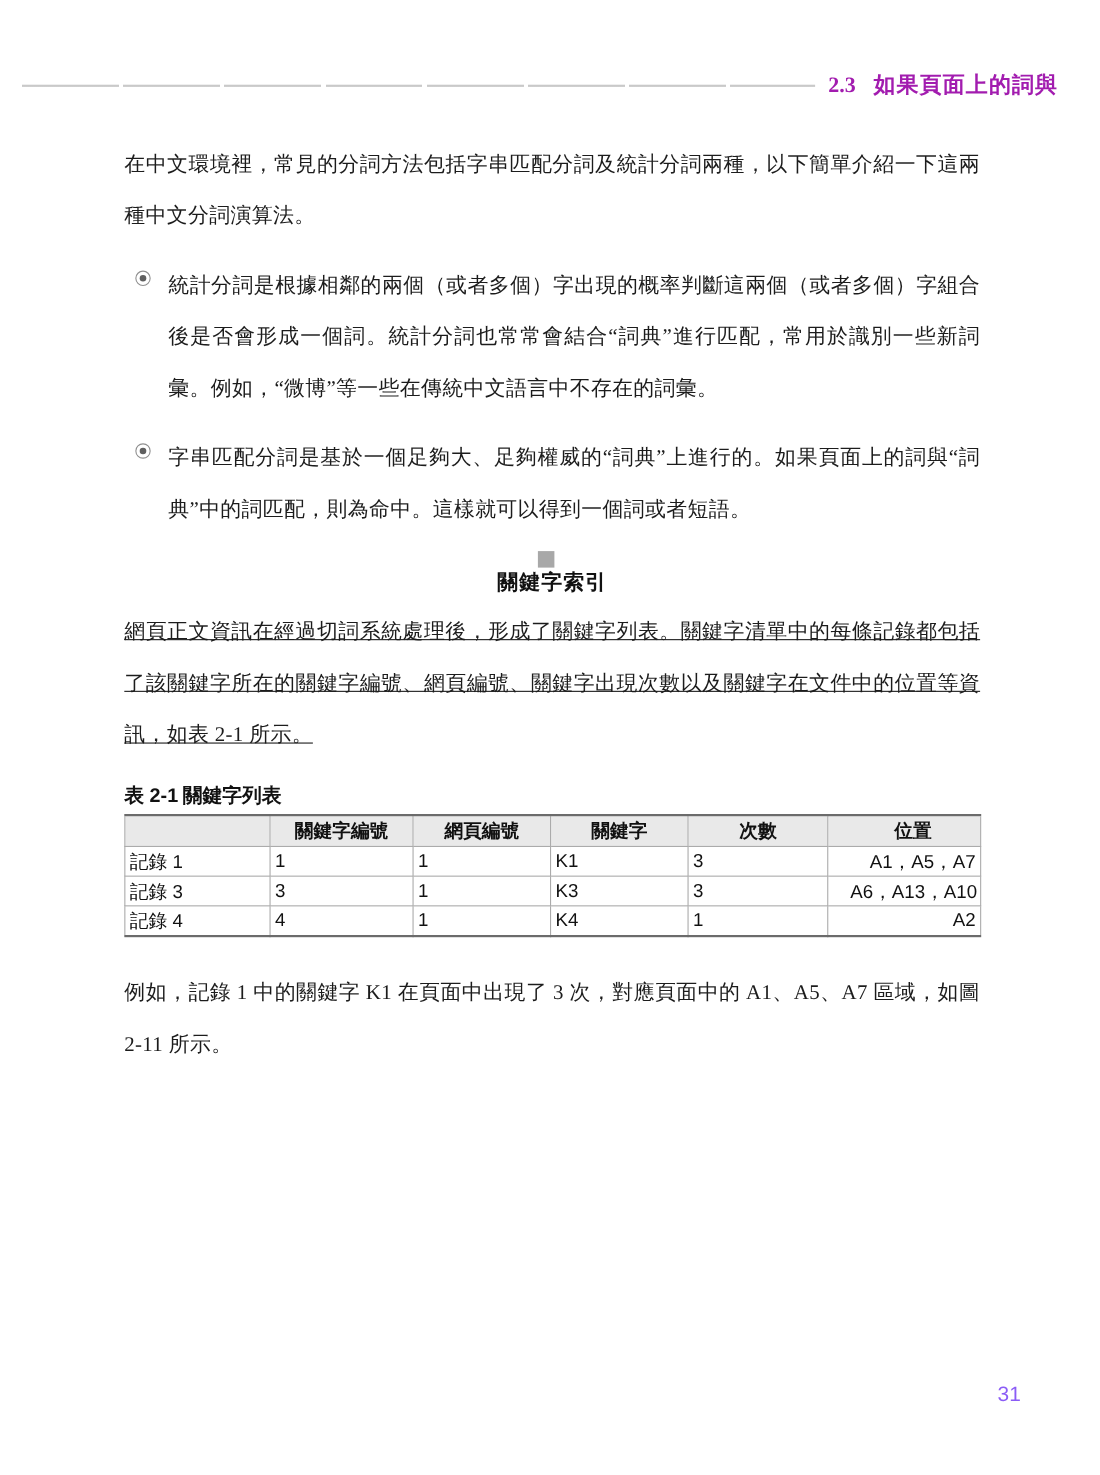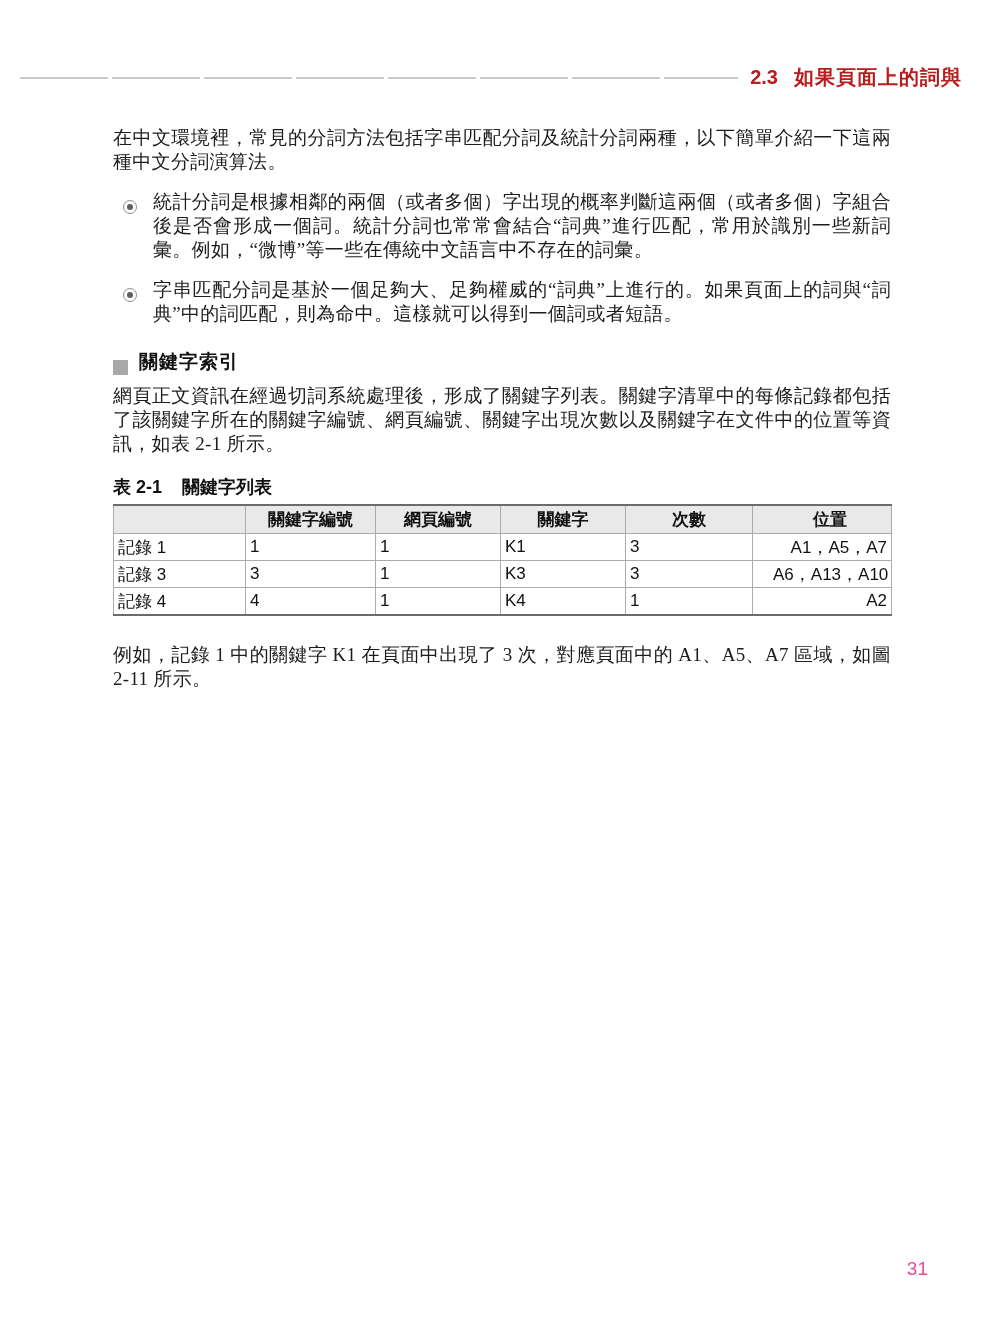--- a/index.html
+++ b/index.html
@@ -15,70 +15,71 @@
   .page-header{
     position:absolute;top:64px;left:20px;right:38px;
     display:flex;align-items:center;
   }
   .header-rule{
     flex:1;height:2px;
     background:repeating-linear-gradient(90deg,#c9c9c9 0 88px,#ffffff 88px 92px);
     margin-right:12px;
   }
   .header-title{
-    font-family:Liberation Sans, sans-serif;
-    font-weight:bold;font-size:20px;color:#b91c1c;
+    font-family:Liberation Serif, serif;
+    font-weight:bold;font-size:20px;color:#a21caf;
     white-space:nowrap;letter-spacing:1px;
     display:flex;align-items:baseline;
   }
   .header-title .sec-no{margin-right:16px;letter-spacing:0;}
   
   .content{
     position:absolute;left:113px;top:126px;width:778px;
   }
   .para{
-    font-size:19px;line-height:24px;
+    font-size:19px;line-height:47px;
     text-align:justify;letter-spacing:0.3px;
     margin:0;
   }
   .bullet-item{
     display:flex;align-items:flex-start;
     margin-top:16px;
   }
   .bullet-marker{
     flex:none;width:12px;height:12px;
     border:1px solid #8f8f8f;border-radius:50%;
     position:relative;margin:10px 16px 0 10px;
   }
   .bullet-marker::after{
     content:"";position:absolute;left:3px;top:3px;right:3px;bottom:3px;
     background:#5f5f5f;border-radius:50%;
   }
   .bullet-text{flex:1;}
   .subheading{
-    display:flex;align-items:flex-end;
-    margin-top:23px;
+    display:flex;align-items:center;
+    margin-top:13px;
+    flex-direction:column;
   }
   .subheading-square{
     flex:none;width:15px;height:15px;background:#a8a8a8;
     margin-right:11px;margin-top:1px;
   }
   .subheading-text{
     font-family:"Liberation Sans","DejaVu Sans",sans-serif;
     font-weight:bold;font-size:19px;color:#111;letter-spacing:1px;
   }
-  .after-heading{margin-top:9px;}
+  .after-heading{margin-top:9px;text-decoration:underline;}
   
   .table-caption{
     margin-top:19px;
     font-family:"Liberation Sans","DejaVu Sans",sans-serif;
     font-weight:bold;font-size:18px;color:#111;
     display:flex;align-items:baseline;
   }
-  .table-caption .cap-no{margin-right:20px;}
+  .table-caption .cap-no{margin-right:4px;}
   table.kw{
     margin-top:5px;width:778px;
     border-collapse:collapse;table-layout:fixed;
     font-family:"Liberation Sans","DejaVu Sans",sans-serif;
     font-size:17px;color:#111;
     border-top:2px solid #6b6b6b;
     border-bottom:2px solid #6b6b6b;
   }
   table.kw th,table.kw td{
     border:1px solid #ababab;
@@ -90,21 +91,21 @@
     background:#e9e9e9;font-weight:bold;height:27px;
   }
   table.kw td.loc,table.kw th.loc-h{padding-left:20px;}
   table.kw td.loc{text-align:right;}
   .gap-lg{margin-top:27px;}
   .gap-md{margin-top:14px;}
   
   .page-number{
     position:absolute;top:1258px;right:72px;
     font-family:"Liberation Sans","DejaVu Sans",sans-serif;
-    font-size:19px;color:#ec4899;
+    font-size:19px;color:#8b5cf6;
   }
 </style>
 </head>
 <body>
 
 <header class="page-header">
   <div class="header-rule"></div>
   <div class="header-title">
     <span class="sec-no">2.3</span>
     <span>如果頁面上的詞與</span>

